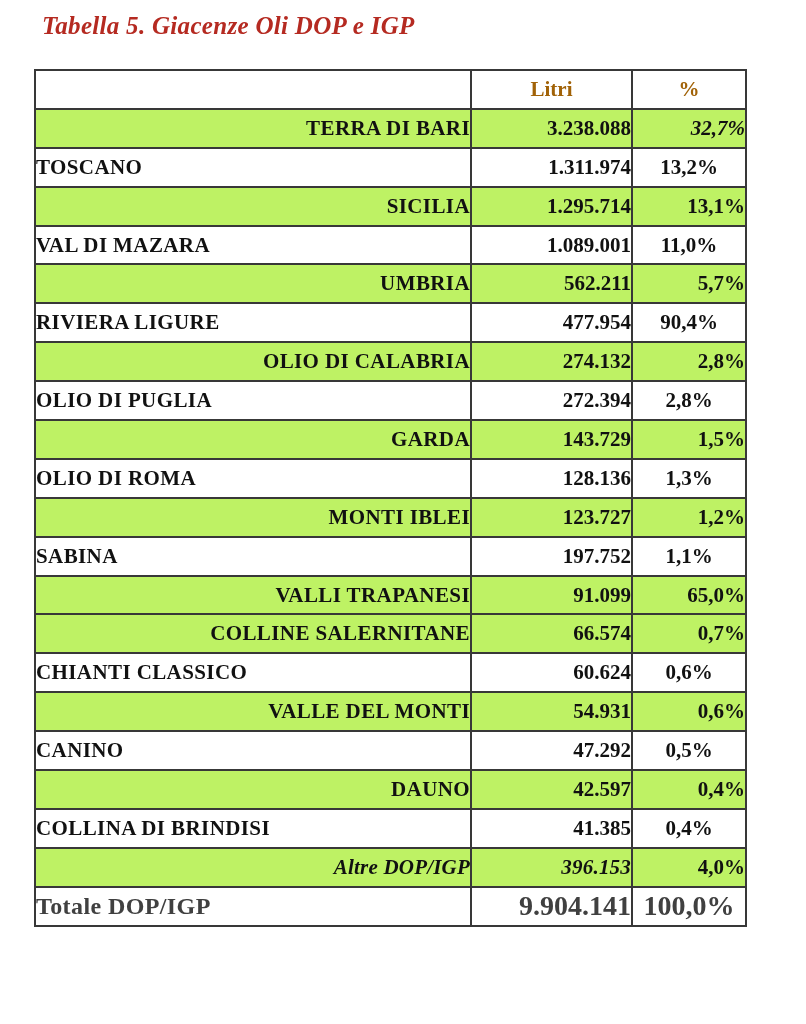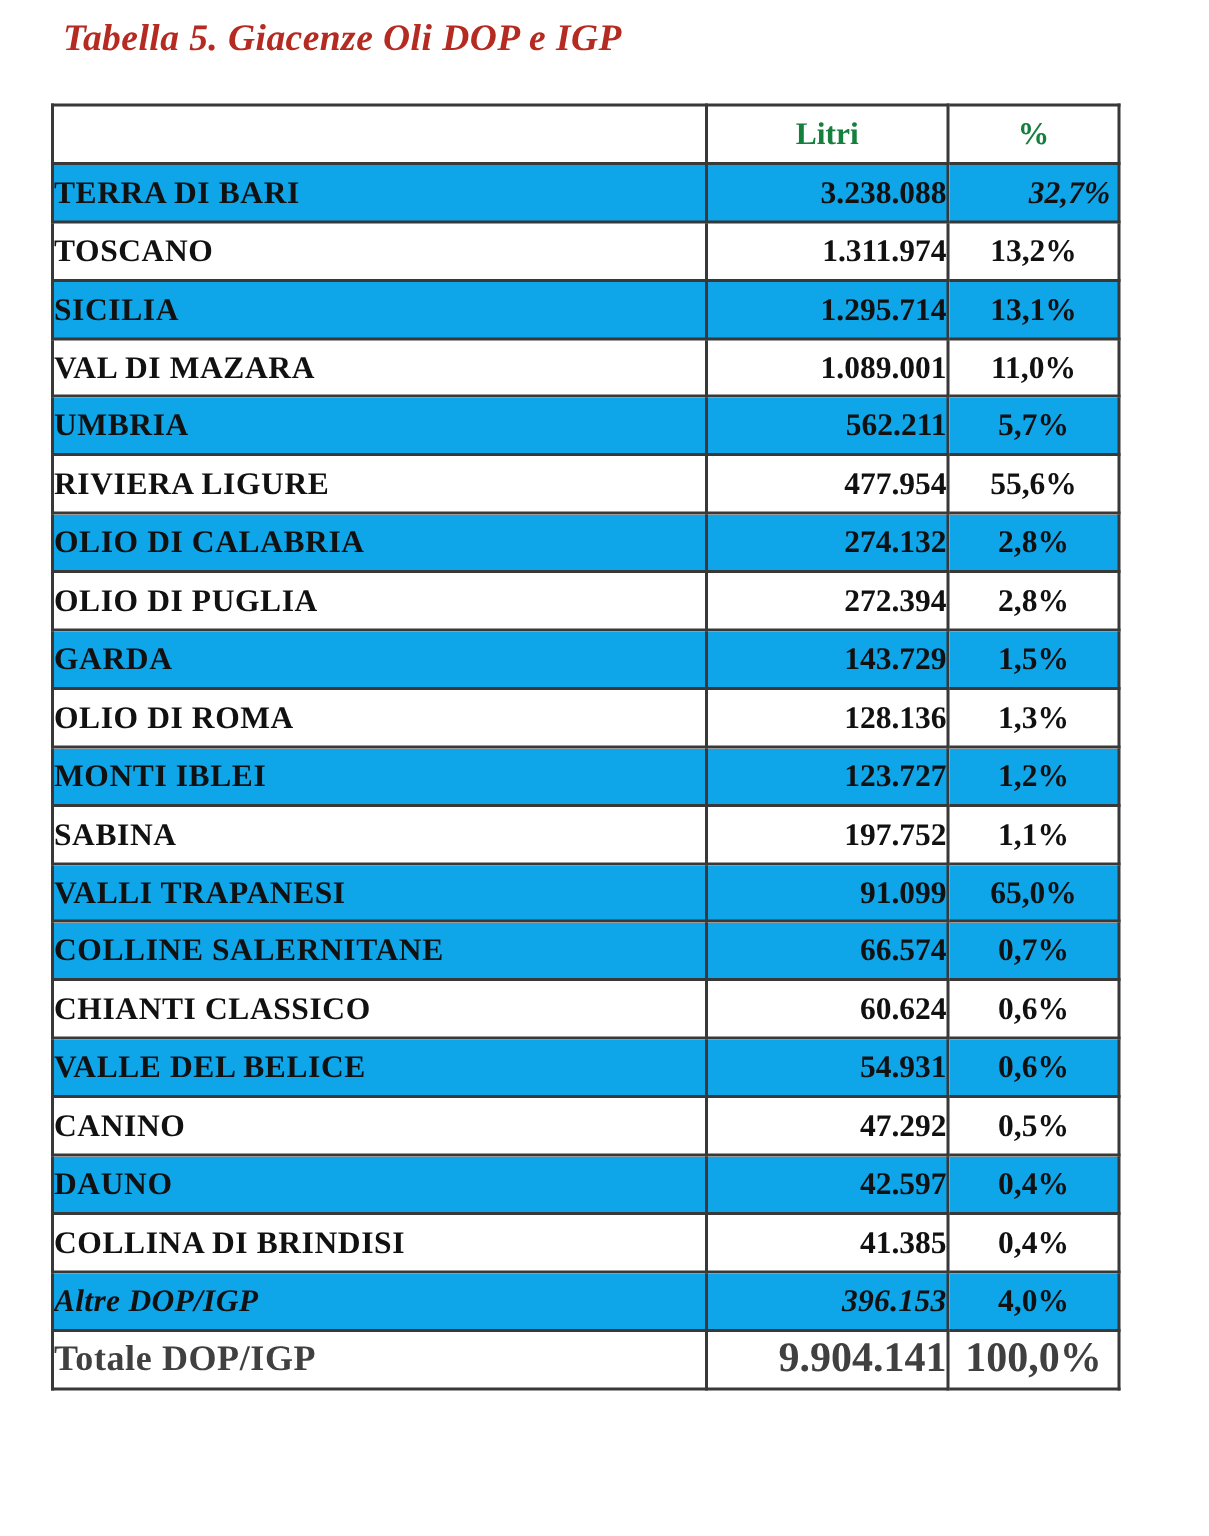--- a/index.html
+++ b/index.html
@@ -56,25 +56,26 @@
   }
   td.td-litri {
     text-align: right;
     padding-right: 26px;
     font-size: 21px;
   }
   td.td-pct {
     text-align: center;
   }
   tr.shaded td {
-    background: #0ea5e9;
+    background: #bef264;
+    text-align: right;
   }
   tr.head td {
     background: #ffffff;
-    color: #15803d;
+    color: #a16207;
     text-align: center;
     font-size: 21px;
     padding: 0;
   }
   tr.first-row td.td-pct {
     font-style: italic;
     padding-left: 48px;
   }
   tr.altre-row td.td-name,
   tr.altre-row td.td-litri {
@@ -135,21 +136,21 @@
       <td class="td-pct">11,0%</td>
     </tr>
     <tr class="shaded">
       <td class="td-name">UMBRIA</td>
       <td class="td-litri">562.211</td>
       <td class="td-pct">5,7%</td>
     </tr>
     <tr>
       <td class="td-name">RIVIERA LIGURE</td>
       <td class="td-litri">477.954</td>
-      <td class="td-pct">55,6%</td>
+      <td class="td-pct">90,4%</td>
     </tr>
     <tr class="shaded">
       <td class="td-name">OLIO DI CALABRIA</td>
       <td class="td-litri">274.132</td>
       <td class="td-pct">2,8%</td>
     </tr>
     <tr>
       <td class="td-name">OLIO DI PUGLIA</td>
       <td class="td-litri">272.394</td>
       <td class="td-pct">2,8%</td>
@@ -183,21 +184,21 @@
       <td class="td-name">COLLINE SALERNITANE</td>
       <td class="td-litri">66.574</td>
       <td class="td-pct">0,7%</td>
     </tr>
     <tr>
       <td class="td-name">CHIANTI CLASSICO</td>
       <td class="td-litri">60.624</td>
       <td class="td-pct">0,6%</td>
     </tr>
     <tr class="shaded">
-      <td class="td-name">VALLE DEL BELICE</td>
+      <td class="td-name">VALLE DEL MONTI</td>
       <td class="td-litri">54.931</td>
       <td class="td-pct">0,6%</td>
     </tr>
     <tr>
       <td class="td-name">CANINO</td>
       <td class="td-litri">47.292</td>
       <td class="td-pct">0,5%</td>
     </tr>
     <tr class="shaded">
       <td class="td-name">DAUNO</td>

